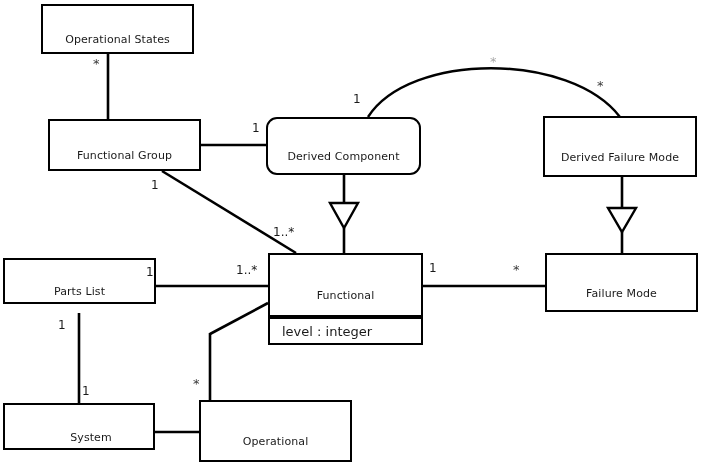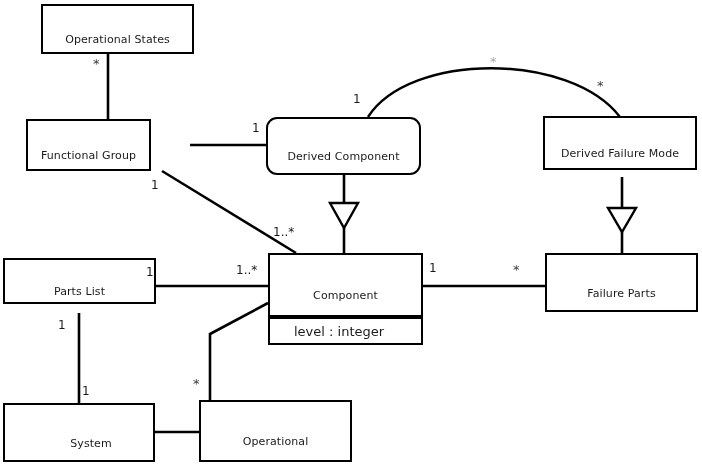--- a/index.html
+++ b/index.html
@@ -42,21 +42,21 @@
     white-space: nowrap;
     margin-top: 21px;
   }
   .uml-attr-compartment {
     position: absolute;
     box-sizing: border-box;
     border: 2px solid #000000;
     background: #ffffff;
     display: flex;
     align-items: center;
-    padding-left: 24px;
+    padding-left: 12px;
     font-size: 13px;
     color: #1a1a1a;
     white-space: nowrap;
     z-index: 5;
   }
   .multiplicity-label {
     position: absolute;
     font-size: 12px;
     color: #1a1a1a;
     white-space: nowrap;
@@ -100,46 +100,46 @@
     <line x1="268" y1="303" x2="210" y2="334" stroke="#000000" stroke-width="2.6"></line>
     <line x1="210" y1="333" x2="210" y2="400" stroke="#000000" stroke-width="2.6"></line>
 
     <line x1="155" y1="432" x2="199" y2="432" stroke="#000000" stroke-width="2.6"></line>
   </svg>
 
   <div class="uml-class" style="left:41px; top:4px; width:153px; height:50px;">
     <div class="uml-name-compartment">Operational States</div>
   </div>
 
-  <div class="uml-class" style="left:26px; top:119px; width:125px; height:52px;">
+  <div class="uml-class" style="left:48px; top:119px; width:153px; height:52px;">
     <div class="uml-name-compartment">Functional Group</div>
   </div>
 
   <div class="uml-class" style="left:266px; top:117px; width:155px; height:58px;border-radius:11px;">
     <div class="uml-name-compartment">Derived Component</div>
   </div>
 
-  <div class="uml-class" style="left:543px; top:116px; width:154px; height:54px;">
+  <div class="uml-class" style="left:543px; top:116px; width:154px; height:61px;">
     <div class="uml-name-compartment">Derived Failure Mode</div>
   </div>
 
   <div class="uml-class" style="left:3px; top:258px; width:153px; height:46px;">
     <div class="uml-name-compartment">Parts List</div>
   </div>
 
   <div class="uml-class" style="left:268px; top:253px; width:155px; height:64px;">
-    <div class="uml-name-compartment">Component</div>
+    <div class="uml-name-compartment">Functional</div>
   </div>
   <div class="uml-attr-compartment" style="left:268px; top:317px; width:155px; height:28px;">level : integer</div>
 
   <div class="uml-class" style="left:545px; top:253px; width:153px; height:59px;">
-    <div class="uml-name-compartment">Failure Parts</div>
+    <div class="uml-name-compartment">Failure Mode</div>
   </div>
 
-  <div class="uml-class" style="left:3px; top:403px; width:152px; height:59px;padding-left:24px;">
+  <div class="uml-class" style="left:3px; top:403px; width:152px; height:47px;padding-left:24px;">
     <div class="uml-name-compartment">System</div>
   </div>
 
   <div class="uml-class" style="left:199px; top:400px; width:153px; height:62px;">
     <div class="uml-name-compartment">Operational</div>
   </div>
 
   <div class="multiplicity-label star-glyph" style="left:93px; top:58px;">*</div>
 
   <div class="multiplicity-label" style="left:353px; top:93px;">1</div>

